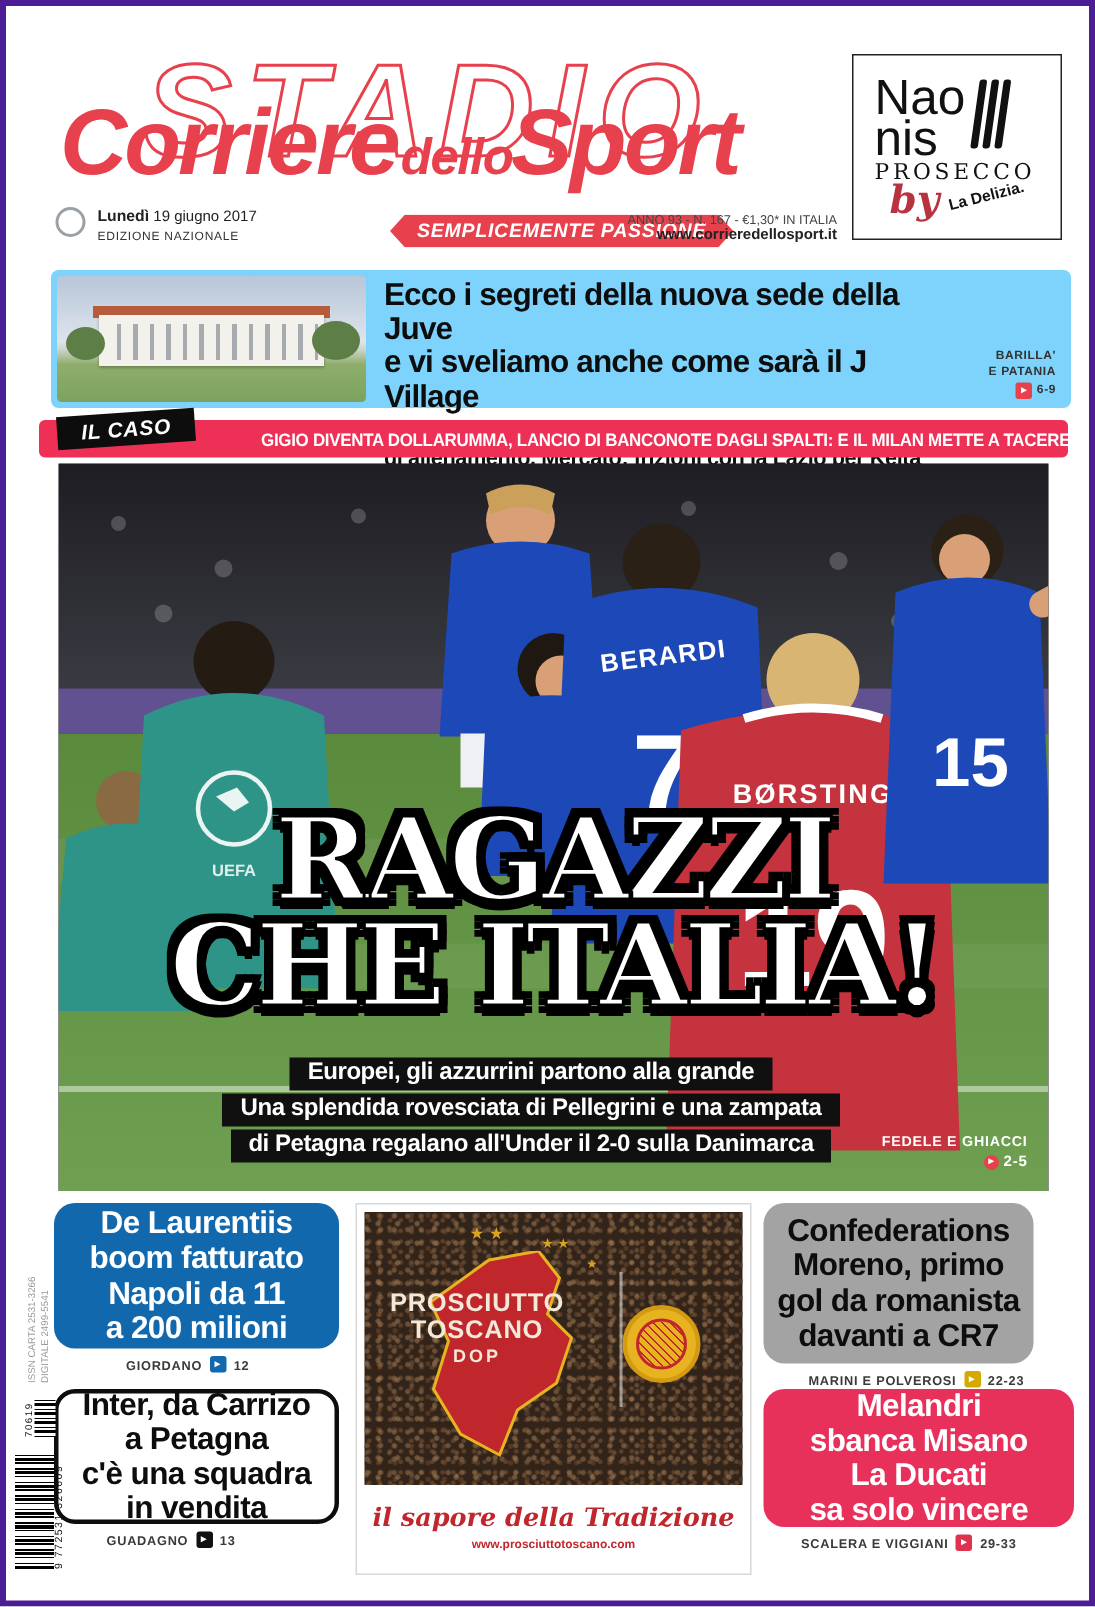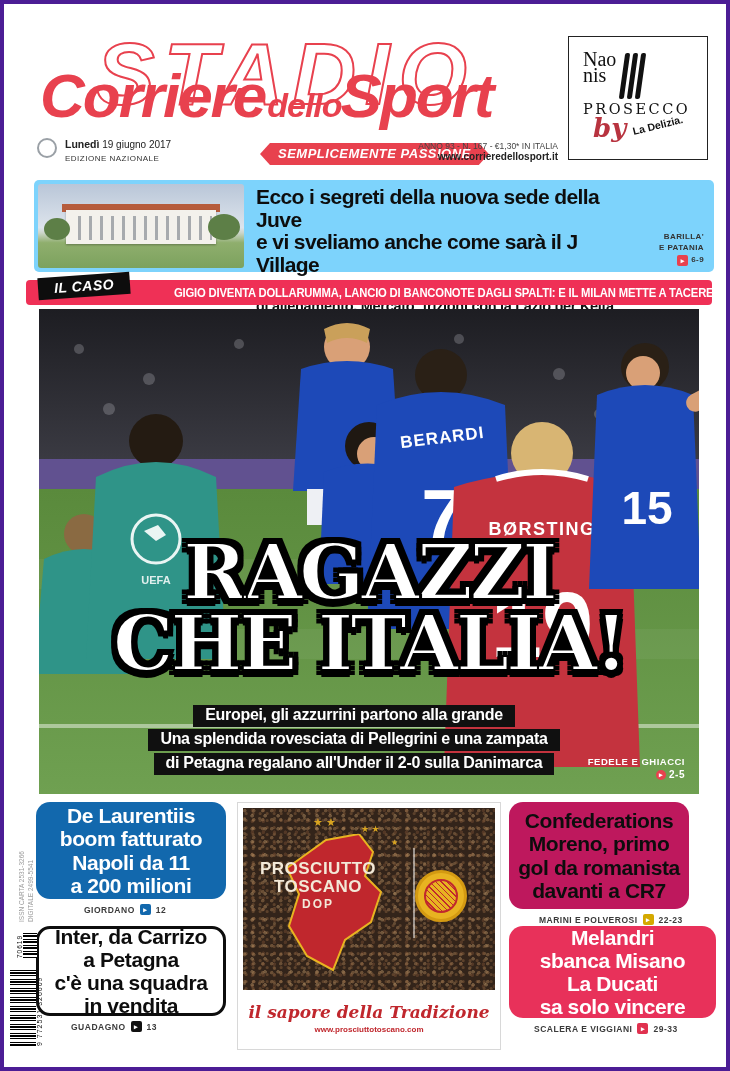--- a/index.html
+++ b/index.html
@@ -37,21 +37,21 @@
   }
   .issue-block { position:absolute; right:168px; top:137px; z-index:3; text-align:right; }
   .issue-info { font-size:8.5px; color:#444; }
   .site { font-size:10px; font-weight:700; color:#222; }
 
   .ad-top {
     position:absolute; right:18px; top:32px; width:140px; height:124px; z-index:3;
     background:#fff; border:1.5px solid #222; padding:14px 10px 8px 14px;
   }
   .naonis-row { display:flex; align-items:flex-start; gap:6px; }
-  .naonis-name { font-family:Liberation Serif, serif; font-size:20px; line-height:.82; color:#111; }
+  .naonis-name { font-family:Liberation Sans, sans-serif; font-size:33px; line-height:.82; color:#111; }
   .naonis-bars { display:flex; gap:3px; transform:skewX(-8deg); margin-top:2px; }
   .naonis-bars i { display:block; width:5px; height:46px; background:#111; border-radius:2px; }
   .prosecco { font-family:"DejaVu Serif", serif; font-size:14.5px; letter-spacing:2.5px; color:#111; margin-top:2px; }
   .by-row { display:flex; align-items:center; margin-top:-2px; }
   .by-script { font:italic 700 26px/1 "DejaVu Serif", serif; color:#b8333f; margin-left:10px; }
   .delizia { font-size:10.5px; font-weight:700; color:#111; transform:rotate(-14deg); margin:-6px 0 0 6px; }
 
   
   .juve { position:absolute; left:30px; top:176px; width:680px; height:92px; background:#7dd3fc; border-radius:5px; }
   .juve-thumb { position:absolute; left:4px; top:4px; width:206px; height:84px; border-radius:3px; overflow:hidden;
@@ -89,21 +89,21 @@
   .photo-byline { position:absolute; right:14px; bottom:14px; z-index:7; text-align:right;
     color:#fff; font-weight:700; font-size:9.5px; letter-spacing:.5px; }
   .photo-byline .pages { display:flex; justify-content:flex-end; align-items:center; gap:3px; margin-top:2px; font-size:10px; font-weight:800; }
   .dot-ic { width:10px; height:10px; border-radius:50%; background:#e8414e; color:#fff; font-size:7px; line-height:10px; text-align:center; display:inline-block; }
 
   
   .box { position:absolute; border-radius:14px; display:flex; align-items:center; justify-content:center;
     text-align:center; font-weight:800; font-size:21px; line-height:1.1; letter-spacing:-.4px; padding:6px; }
   .box-blue   { left:32px;  top:798px; width:190px; height:97px;  background:#1268ad; color:#fff; }
   .box-white  { left:32px;  top:922px; width:190px; height:90px;  background:#fff; color:#0d0d0d; border:3px solid #0d0d0d; }
-  .box-yellow { left:505px; top:798px; width:180px; height:107px; background:#be185d; color:#0d0d0d; }
+  .box-yellow { left:505px; top:798px; width:180px; height:107px; background:#a3a3a3; color:#0d0d0d; }
   .box-pink   { left:505px; top:922px; width:207px; height:92px;  background:#e8315a; color:#fff; }
   .byline-row { position:absolute; font-size:8.5px; font-weight:700; color:#3a3a3a; letter-spacing:.5px;
     display:flex; align-items:center; gap:5px; }
   .sq-ic { width:11px; height:11px; border-radius:2px; color:#fff; font-size:7px; line-height:11px; text-align:center; display:inline-block; }
   .by-1 { left:80px;  top:900px; }
   .by-2 { left:67px;  top:1017px; }
   .by-3 { left:535px; top:910px; }
   .by-4 { left:530px; top:1019px; }
 
   

